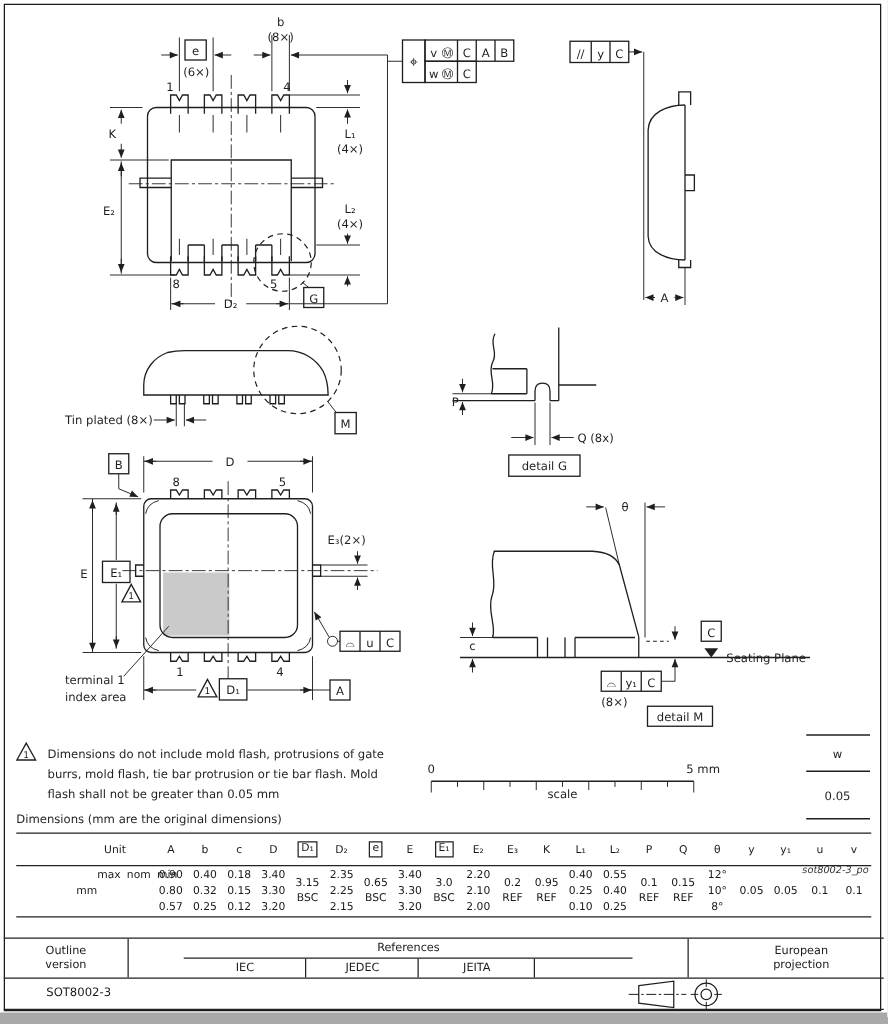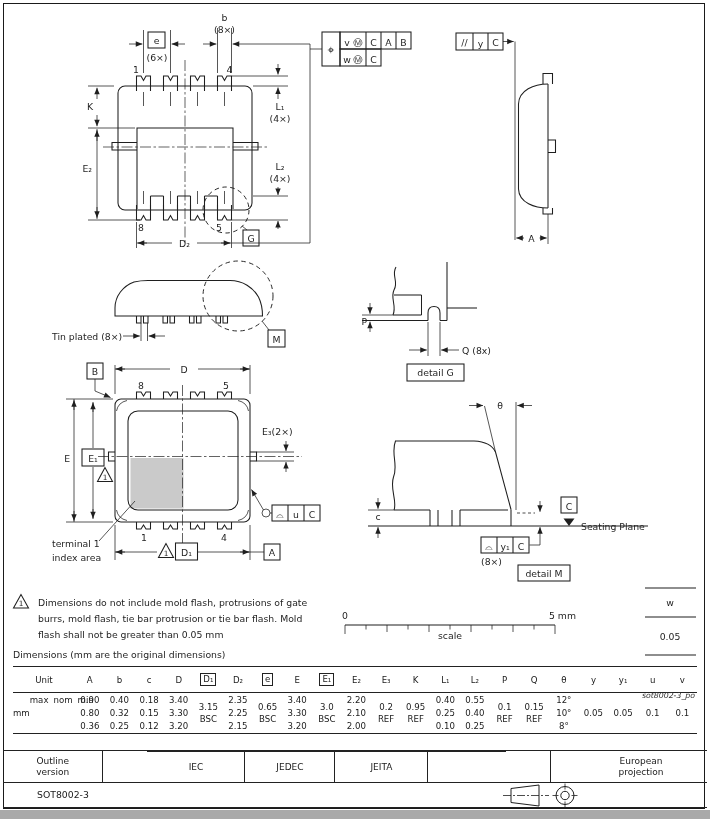--- a/index.html
+++ b/index.html
@@ -16,21 +16,21 @@
   svg .dd{fill:none;stroke:#1f1f1f;stroke-width:0.8;stroke-dasharray:3 2.5;}
   svg text{font-family:"DejaVu Sans",sans-serif;font-size:9.3px;fill:#1f1f1f;stroke:none;}
   svg .tm{text-anchor:middle;} svg .te{text-anchor:end;}
   svg .big{font-size:12px;} svg .sm{font-size:7.3px;}
   svg .shade{fill:#cacaca;stroke:none;}
   svg .solid{fill:#1f1f1f;stroke:none;}
   
   .dtable{position:absolute;left:13px;top:666px;width:684px;border-top:1.4px solid #222;
           border-bottom:1.4px solid #222;display:flex;font-size:8.6px;box-sizing:border-box;}
   .dt-rule{position:absolute;left:0;right:0;top:25px;border-top:1.4px solid #222;}
-  .dt-left{width:62px;display:flex;flex-direction:column;}
+  .dt-left{width:62px;display:flex;flex-direction:column;margin-left:48px;}
   .dt-unit{height:25px;display:flex;align-items:center;justify-content:center;}
   .dt-lb{display:flex;flex:1;}
   .dt-mm{width:24px;display:flex;align-items:center;justify-content:center;}
   .dt-rls{flex:1;display:flex;flex-direction:row;padding-top:2px;}
   .dt-rl{height:13px;line-height:13px;text-align:right;padding-right:5px;}
   .dt-cols{flex:1;display:flex;}
   .dt-col{flex:1;display:flex;flex-direction:column;text-align:center;}
   .dt-colh{height:25px;display:flex;align-items:center;justify-content:center;}
   .boxedh{border:1px solid #222;padding:0 2px;line-height:10.5px;}
   .dt-colb{height:41px;display:flex;flex-direction:column;padding-top:2px;box-sizing:border-box;}
@@ -427,21 +427,21 @@
             <div class="dt-rl">min</div>
           </div>
       </div>
     </div>
     <div class="dt-cols" id="dim-cols">
         <div class="dt-col">
           <div class="dt-colh">A</div>
           <div class="dt-colb">
             <div class="dt-val">0.90</div>
             <div class="dt-val">0.80</div>
-            <div class="dt-val">0.36</div>
+            <div class="dt-val">0.57</div>
           </div>
         </div>
         <div class="dt-col">
           <div class="dt-colh">b</div>
           <div class="dt-colb">
             <div class="dt-val">0.40</div>
             <div class="dt-val">0.32</div>
             <div class="dt-val">0.25</div>
           </div>
         </div>
@@ -615,20 +615,21 @@
 
   <div class="doc-ref">sot8002-3_po</div>
 
   <div class="ftable">
     <div class="ft-top">
       <div class="f-outline">
         <div>Outline</div>
         <div>version</div>
       </div>
       <div class="f-refs">
+        <div class="f-refs-h">References</div>
         <div class="f-refs-c">
           <div class="f-rc" style="width:98px">IEC</div>
           <div class="f-rc" style="width:90px">JEDEC</div>
           <div class="f-rc" style="width:93px">JEITA</div>
           <div class="f-rc" style="flex:1;border-right:none"></div>
         </div>
       </div>
       <div class="f-euro">
         <div class="f-euro-t">
           <div>European</div>

